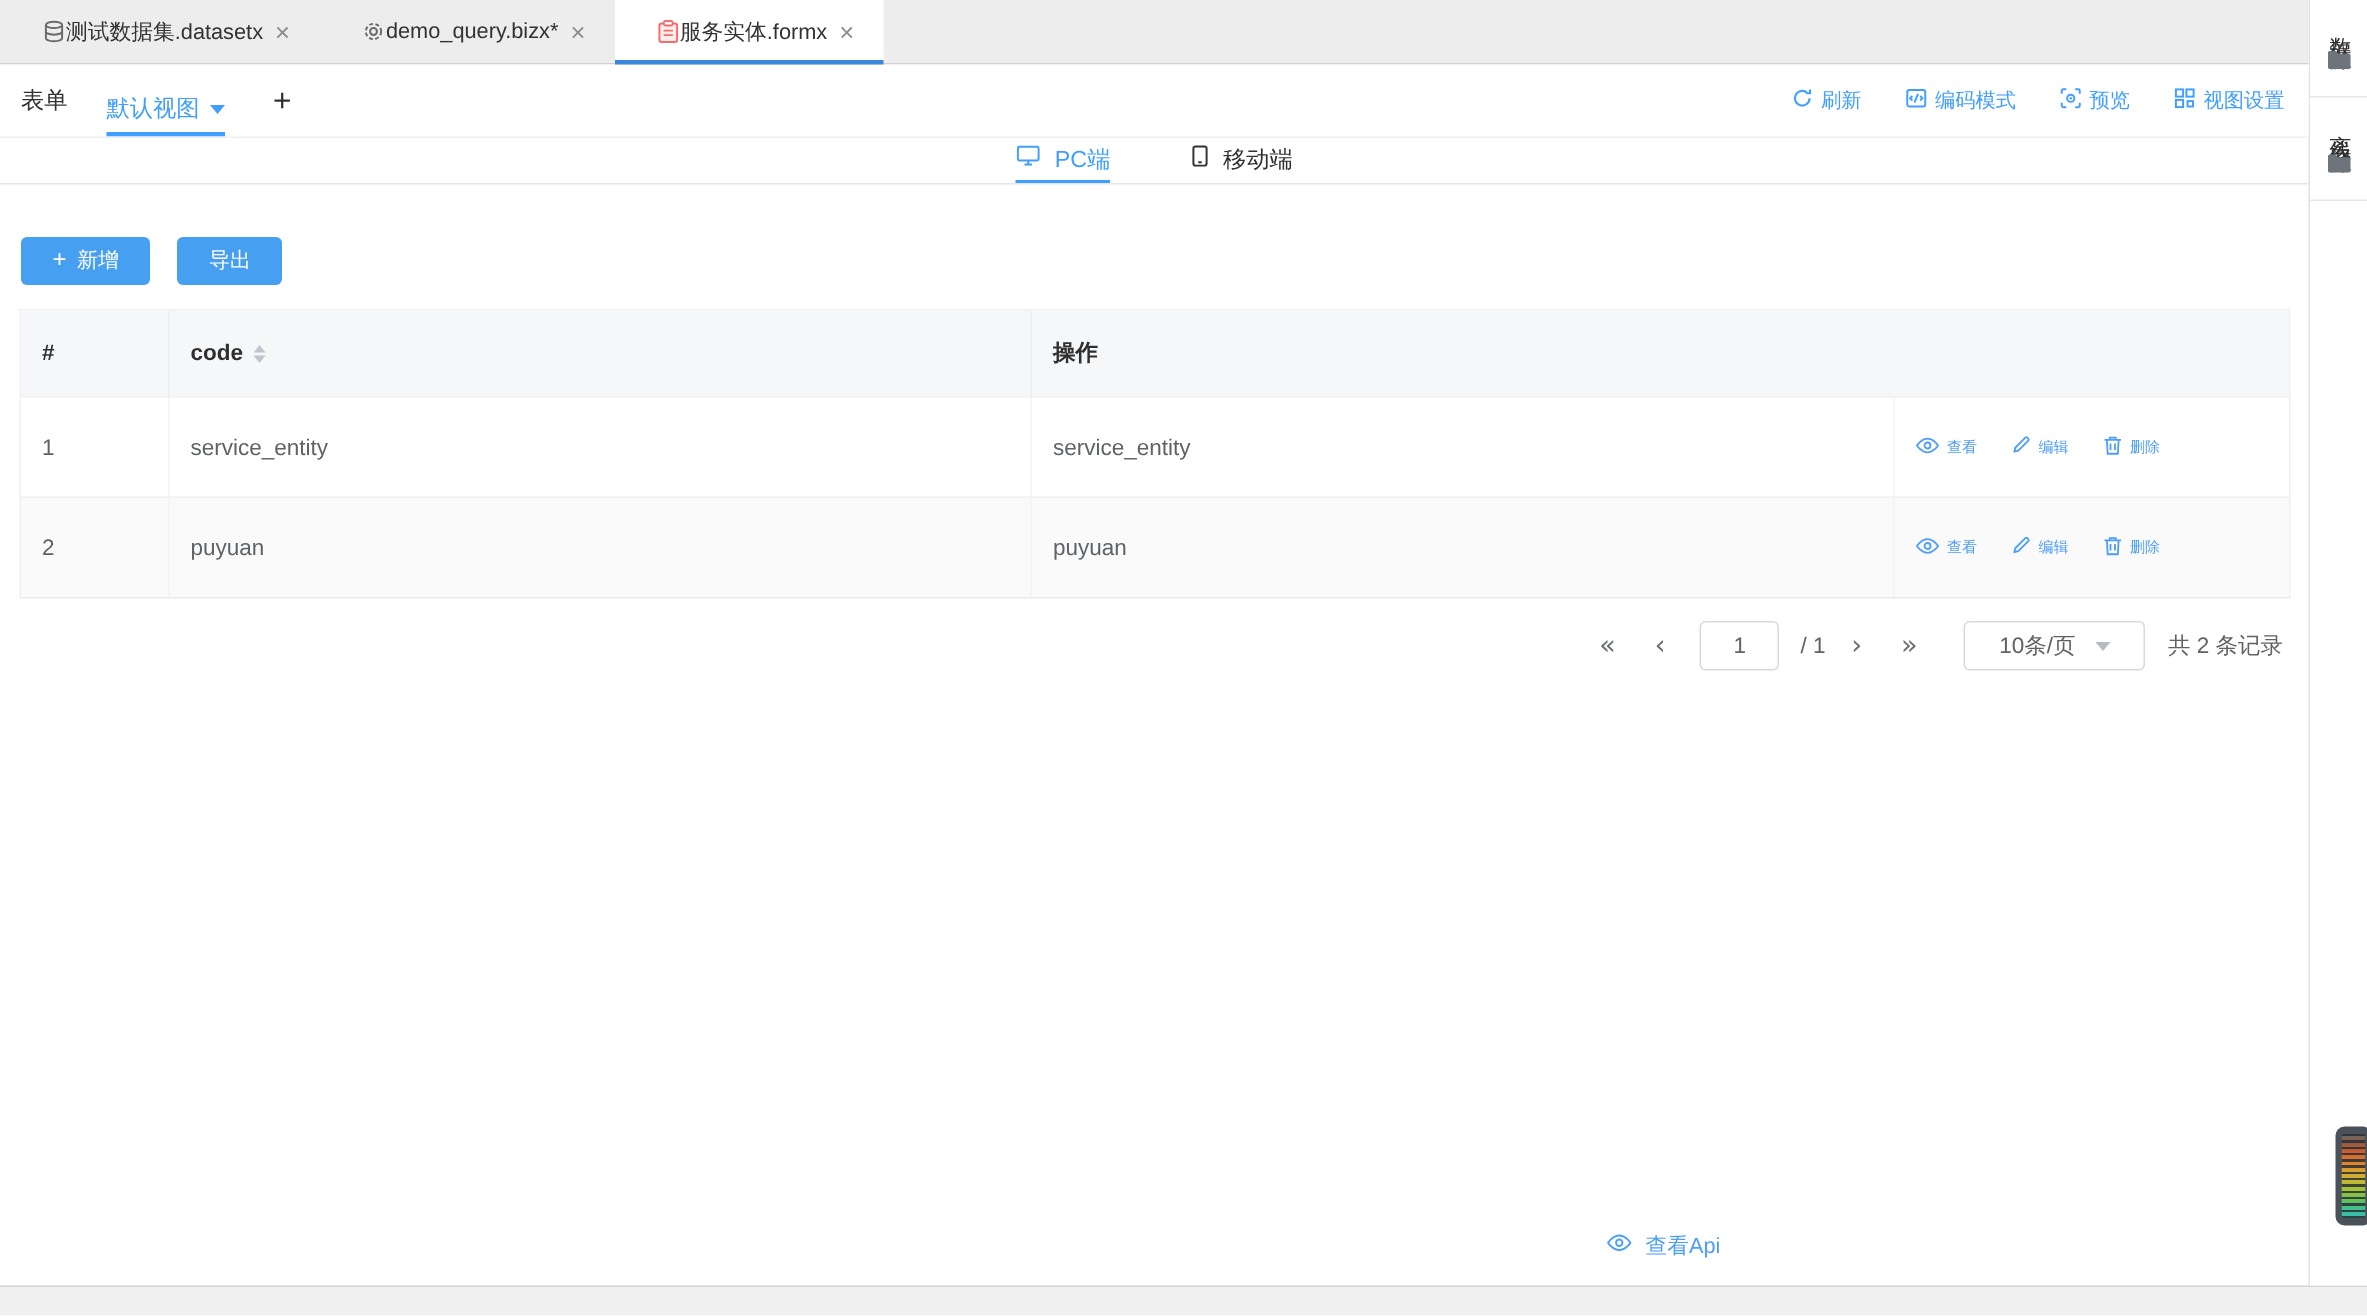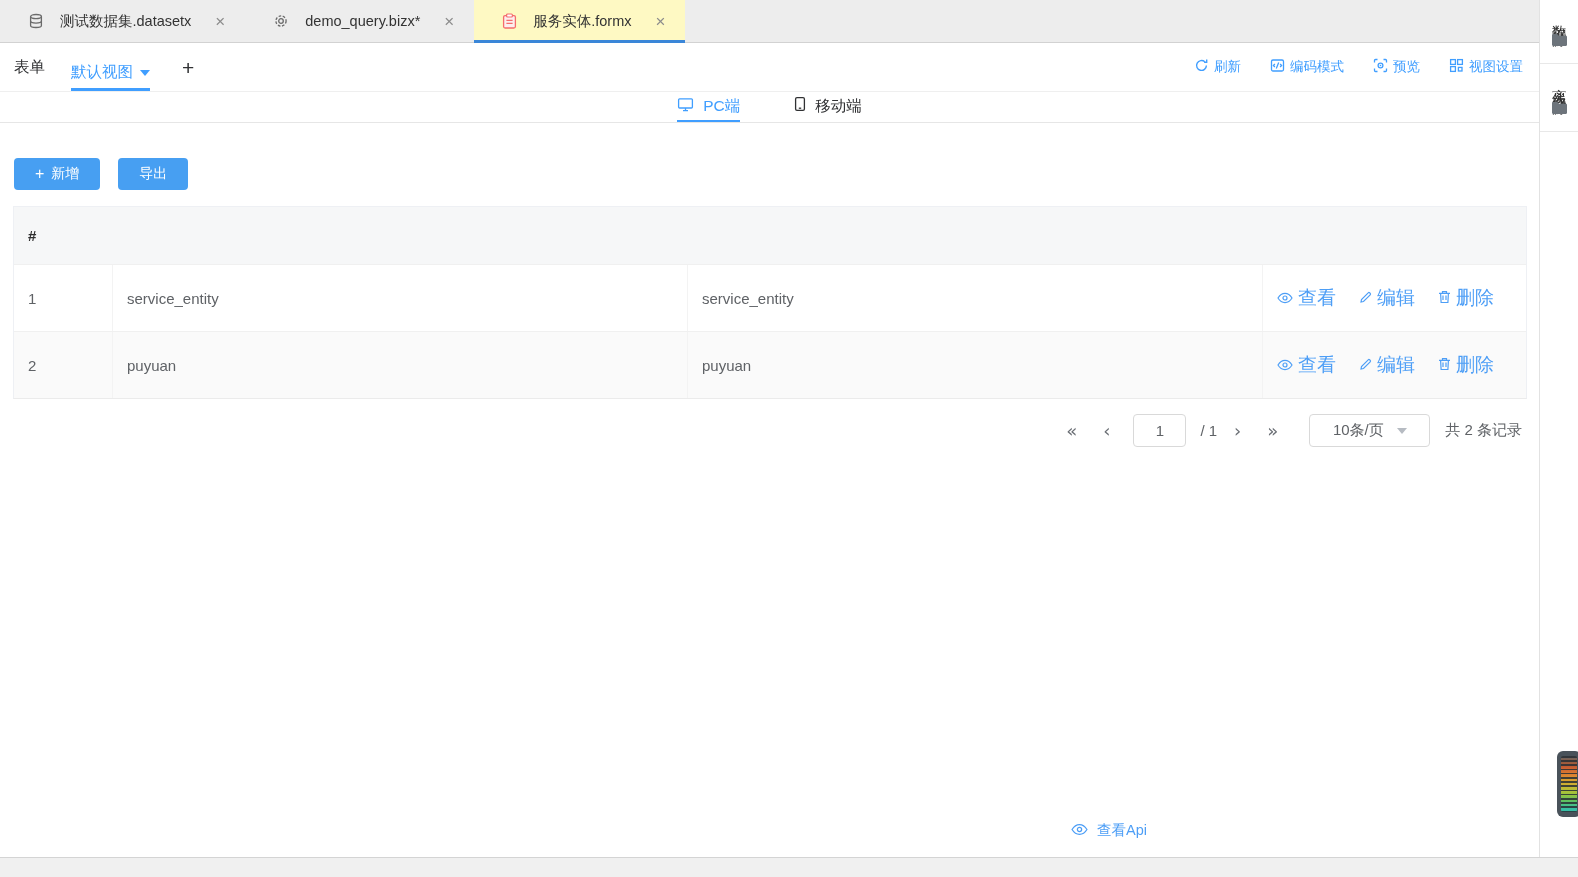--- a/index.html
+++ b/index.html
@@ -7,22 +7,22 @@
   body {
     font-family: "Liberation Sans", "DejaVu Sans", sans-serif;
     width: 1578px; height: 877px; overflow: hidden; background: #fff;
   }
   .app { width: 1578px; height: 877px; display: flex; flex-direction: column; position: relative; }
   .top { flex: 1; display: flex; min-height: 0; }
   .main { flex: 1; min-width: 0; display: flex; flex-direction: column; border-right: 1px solid #e2e2e2; }
 
   
   .file-tabbar { height: 43px; flex: none; background: #ededed; border-bottom: 1px solid #d2d2d2; display: flex; align-items: stretch; }
-  .file-tab { display: flex; align-items: center; gap: 16px; padding: 0 20px 0 28px; font-size: 14.5px; color: #333; position: relative; cursor: pointer; }
-  .file-tab.active { background: #fef9c3; align-items: center; }
+  .file-tab { display: flex; align-items: center; gap: 0; padding: 0 20px 0 28px; font-size: 14.5px; color: #333; position: relative; cursor: pointer; }
+  .file-tab.active { background: #ffffff; align-items: center; }
   .file-tab.active::after { content: ""; position: absolute; left: 0; right: 0; bottom: -1px; height: 3px; background: #3a86d8; }
   .file-tab .close { color: #8c8c8c; font-size: 17px; line-height: 1; margin-left: 8px; }
   .file-tab .ticon { display: flex; align-items: center; }
 
   
   .toolbar { height: 48px; flex: none; display: flex; align-items: center; padding: 0 16px 0 14px; background: #fff; }
   .form-label { font-size: 15.5px; color: #303133; }
   .view-tab { margin-left: 26px; height: 100%; display: flex; align-items: center; gap: 7px; color: #409eff; font-size: 15.5px; border-bottom: 3px solid #409eff; padding-top: 13px; cursor: pointer; }
   .caret-down { width: 0; height: 0; border-left: 5px solid transparent; border-right: 5px solid transparent; border-top: 6px solid #409eff; margin-top: 2px; }
   .plus-view { margin-left: 32px; font-size: 21px; color: #303133; cursor: pointer; line-height: 1; }
@@ -49,21 +49,21 @@
   .th:last-child { border-right: none; }
   .tbody .tr { height: 67px; border-top: 1px solid #f0f0f0; background: #fff; }
   .tbody .tr.striped { background: #fafafa; }
   .td { font-size: 15px; color: #5f6266; border-right: 1px solid #f3f3f3; }
   .td:last-child { border-right: none; }
   .sort { display: inline-flex; flex-direction: column; gap: 2px; margin-left: 7px; }
   .sort i { display: block; width: 0; height: 0; border-left: 4.5px solid transparent; border-right: 4.5px solid transparent; }
   .sort .up { border-bottom: 5.5px solid #c0c4cc; }
   .sort .dn { border-top: 5.5px solid #c0c4cc; }
   .row-actions { display: flex; gap: 23px; }
-  .action-link { display: flex; align-items: center; gap: 5px; color: #4d9ef6; font-size: 19px; cursor: pointer; }
+  .action-link { display: flex; align-items: center; gap: 5px; color: #4d9ef6; font-size: 10px; cursor: pointer; }
 
   
   .pagination { display: flex; align-items: center; justify-content: flex-end; margin: 15px 17px 0 0; gap: 0; color: #6b6f75; }
   .pg-arrow { font-size: 18px; color: #6b6f75; padding: 0 13px; cursor: pointer; font-family: "DejaVu Sans", sans-serif; }
   .pg-input { width: 53px; height: 33px; border: 1px solid #d9d9d9; border-radius: 4px; text-align: center; font-size: 15px; color: #5f6266; margin: 0 10px; font-family: inherit; outline: none; }
   .pg-total-pages { font-size: 15px; margin: 0 4px; color: #5f6266; }
   .pg-size { width: 121px; height: 33px; border: 1px solid #d9d9d9; border-radius: 4px; display: flex; align-items: center; justify-content: center; gap: 13px; font-size: 15px; color: #5f6266; margin-left: 18px; cursor: pointer; }
   .pg-size .sel-caret { width: 0; height: 0; border-left: 5.5px solid transparent; border-right: 5.5px solid transparent; border-top: 6.5px solid #b6bbc2; }
   .pg-records { font-size: 15px; color: #5f6266; margin-left: 15px; }
 
@@ -210,20 +210,28 @@
           </button>
           <button class="btn">
             <span>导出</span>
           </button>
         </div>
 
         <div class="data-table">
           <div class="thead">
             <div class="tr">
               <div class="th">#</div>
+              <div class="th">
+                <span>code</span>
+                <span class="sort">
+                    <i class="up"></i>
+                    <i class="dn"></i>
+                  </span>
+              </div>
+              <div class="th">操作</div>
             </div>
           </div>
           <div class="tbody">
             <div class="tr">
               <div class="td">1</div>
               <div class="td">service_entity</div>
               <div class="td">service_entity</div>
               <div class="td">
                 <div class="row-actions">
                   <span class="action-link">

